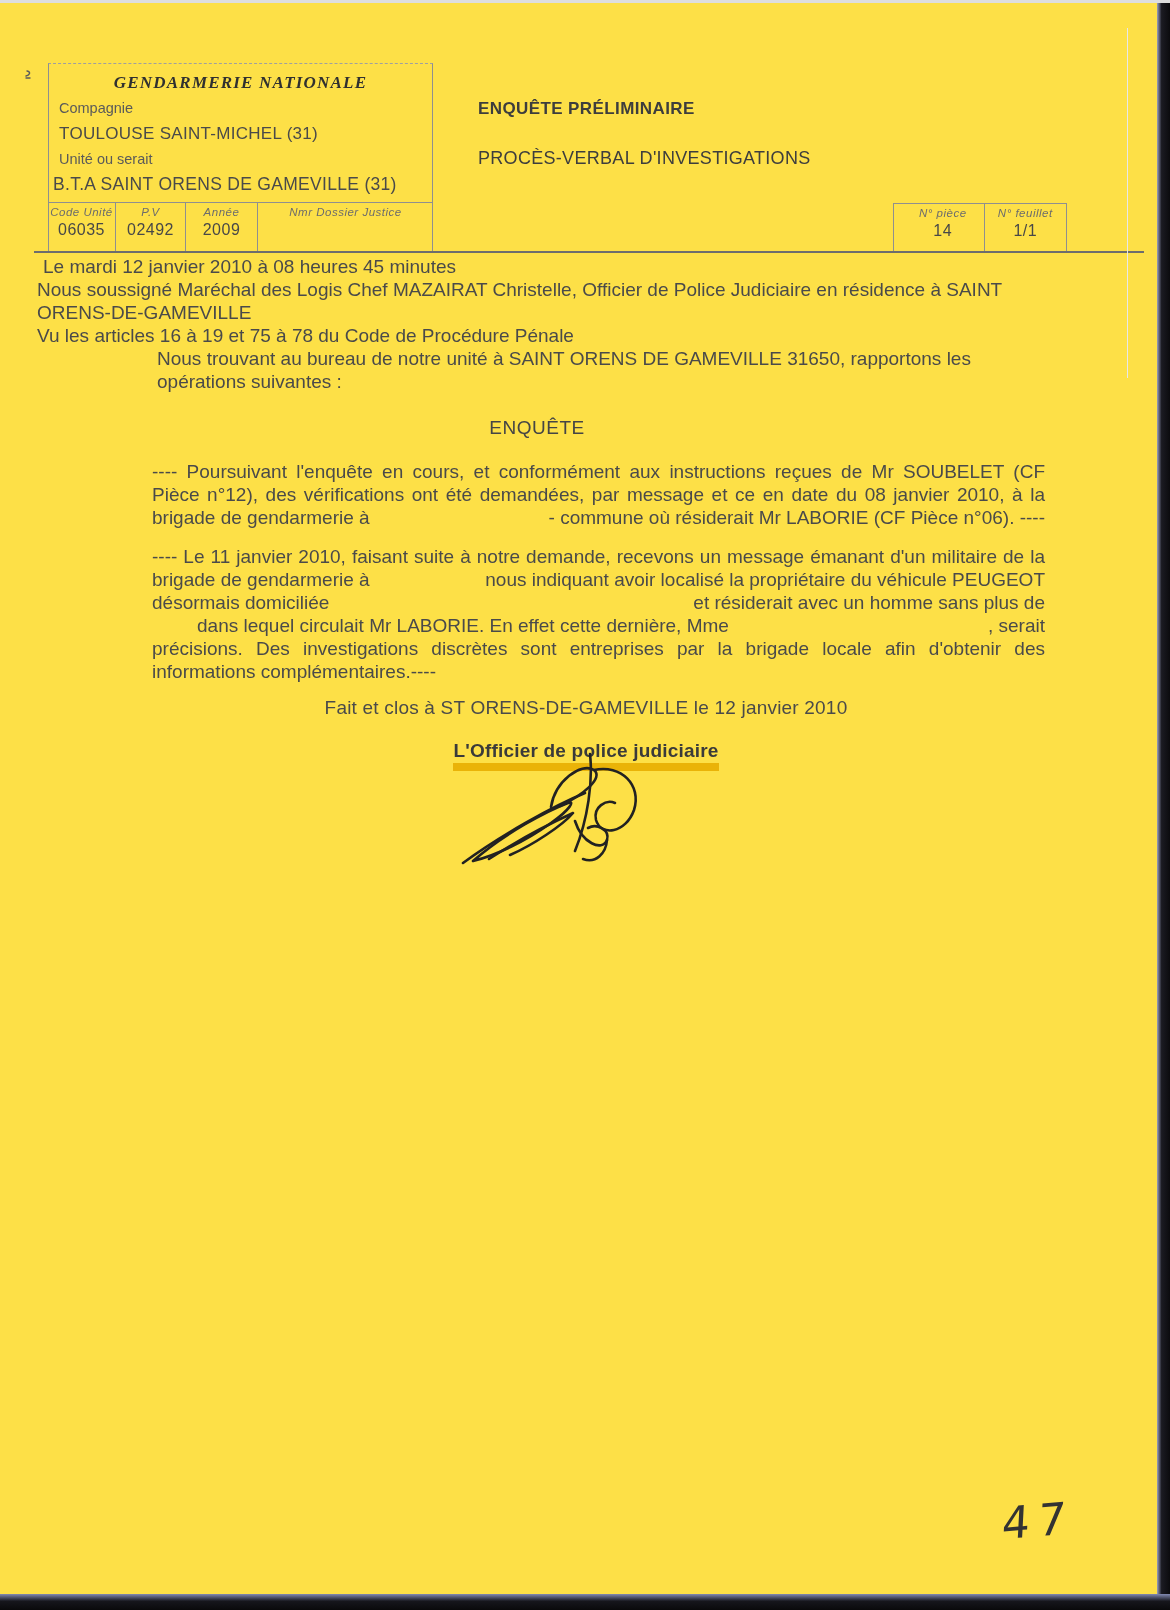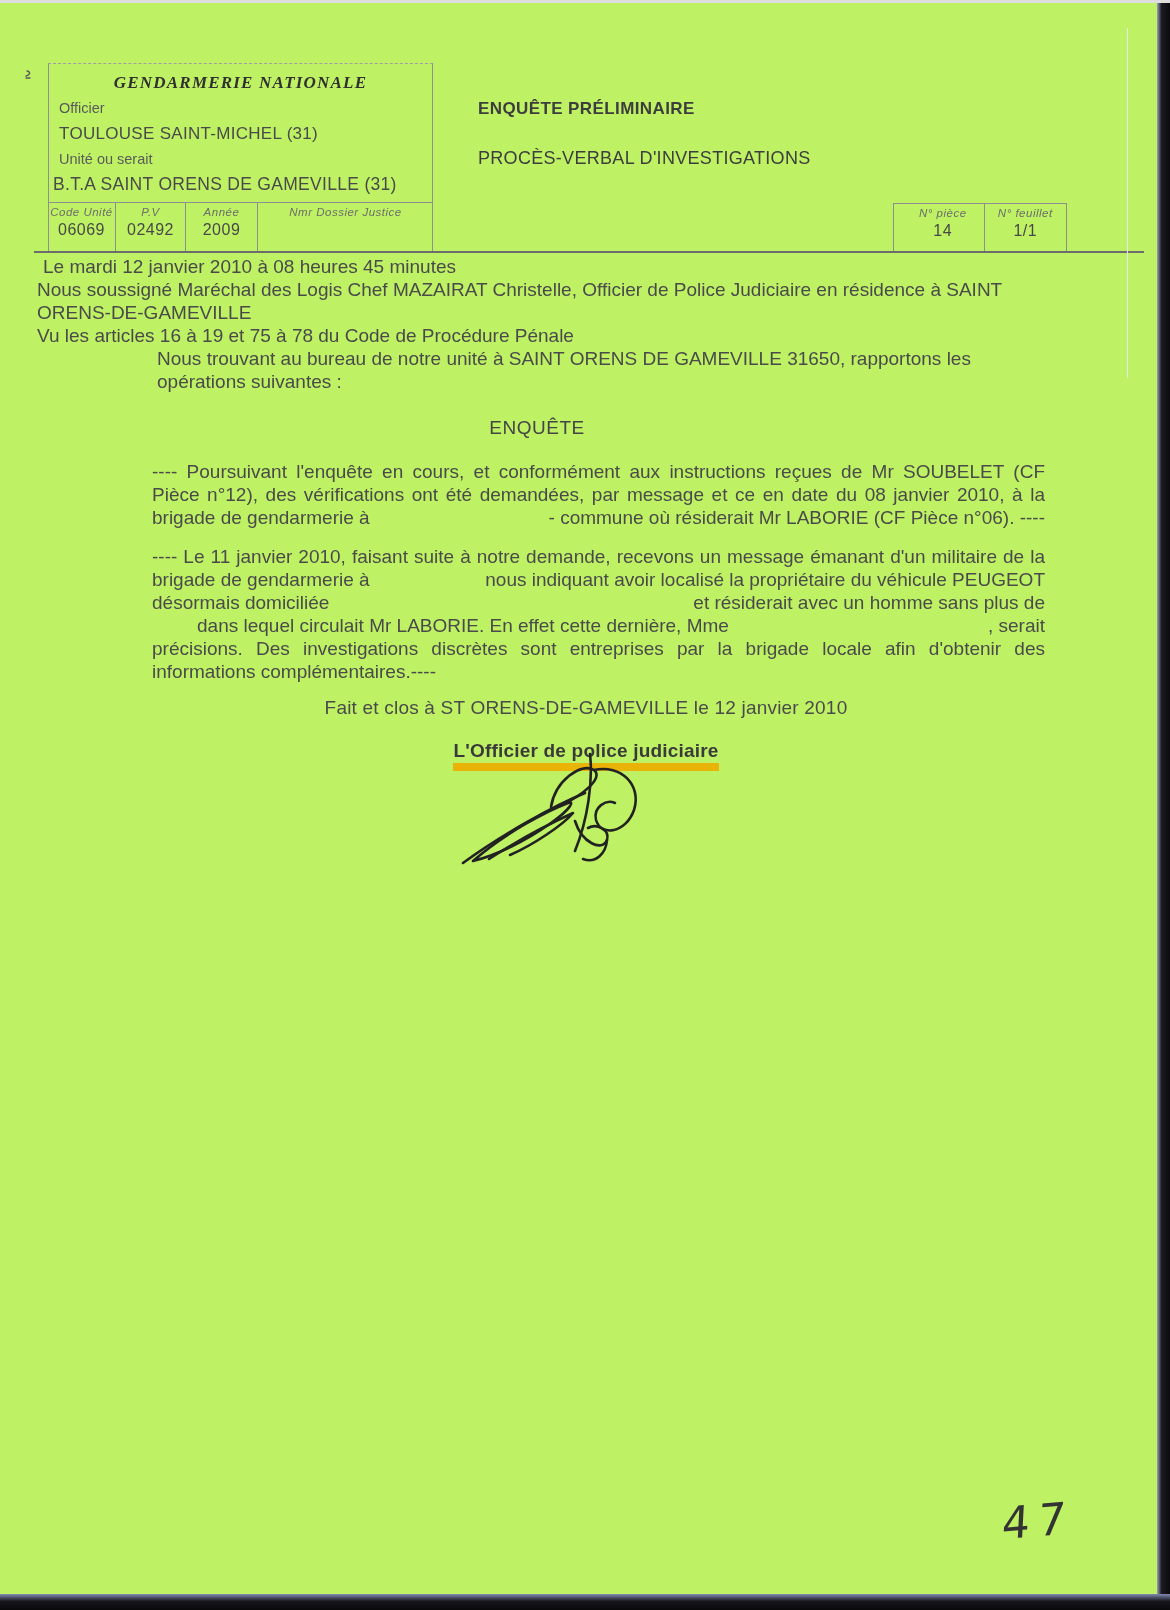--- a/index.html
+++ b/index.html
@@ -1,18 +1,18 @@
 <!DOCTYPE html>
 <html><head>
 <meta charset="utf-8">
 <style>
   html,body{margin:0;padding:0;background:#ffffff;}
   .page{
     position:relative;width:1170px;height:1610px;overflow:hidden;
-    background:#bef264;
+    background:#fde047;
     font-family:"Liberation Sans",sans-serif;color:#474747;
     border-top:3px solid #dedede;box-sizing:border-box;
   }
   
   .edge-right{position:absolute;top:0;right:0;width:13px;height:100%;
     background:linear-gradient(to right,#9aa0bf 0%,#1b1b22 35%,#0b0b0e 100%);}
   .edge-bottom{position:absolute;bottom:0;left:0;width:100%;height:16px;
     background:linear-gradient(to bottom,#828ab2 0%,#16161c 45%,#09090b 100%);}
   .scan-vline{position:absolute;left:1127px;top:25px;width:1px;height:350px;background:#e7e7ea;}
   .pen-mark{position:absolute;left:24px;top:66px;}
@@ -62,28 +62,28 @@
 <body>
 
 <div class="page">
 
   <svg class="pen-mark" width="12" height="14" viewBox="0 0 12 14">
     <path d="M3,2 C7,3 6,6 2,7 M2,9 L6,9" stroke="#5a5a5a" stroke-width="1.4"></path>
   </svg>
 
   <div class="header-box">
     <div class="org-title">GENDARMERIE NATIONALE</div>
-    <div class="hb-label">Officier</div>
+    <div class="hb-label">Compagnie</div>
     <div class="hb-value">TOULOUSE SAINT-MICHEL (31)</div>
     <div class="hb-label">Unité ou serait</div>
     <div class="hb-value wide">B.T.A SAINT ORENS DE GAMEVILLE (31)</div>
     <div class="ref-table">
       <div class="cell c1">
         <div class="tlabel">Code Unité</div>
-        <div class="tvalue">06069</div>
+        <div class="tvalue">06035</div>
       </div>
       <div class="cell c2">
         <div class="tlabel">P.V</div>
         <div class="tvalue">02492</div>
       </div>
       <div class="cell c3">
         <div class="tlabel">Année</div>
         <div class="tvalue">2009</div>
       </div>
       <div class="cell c4">

